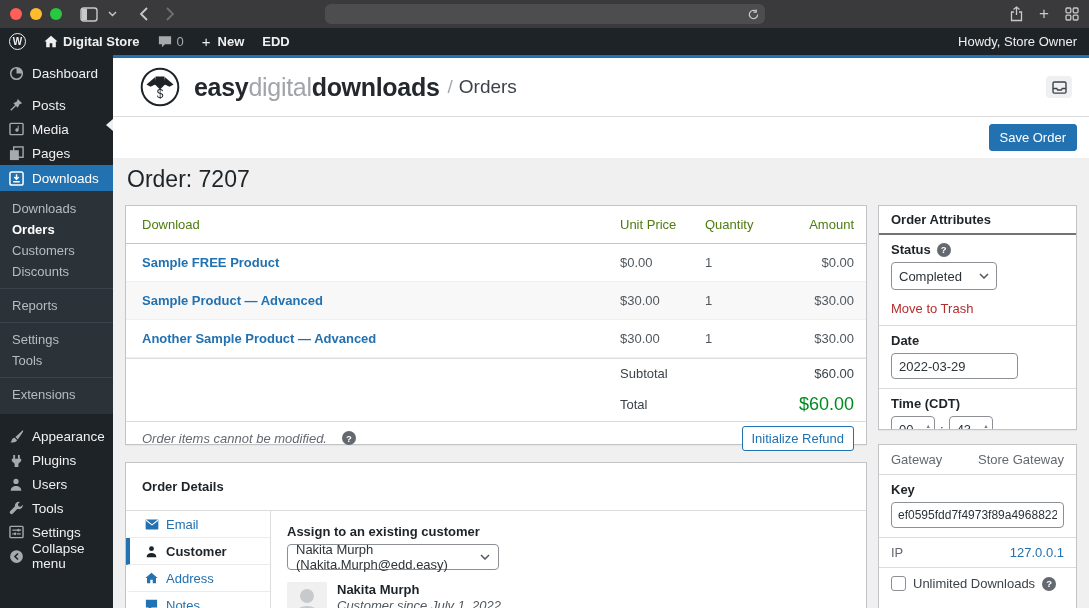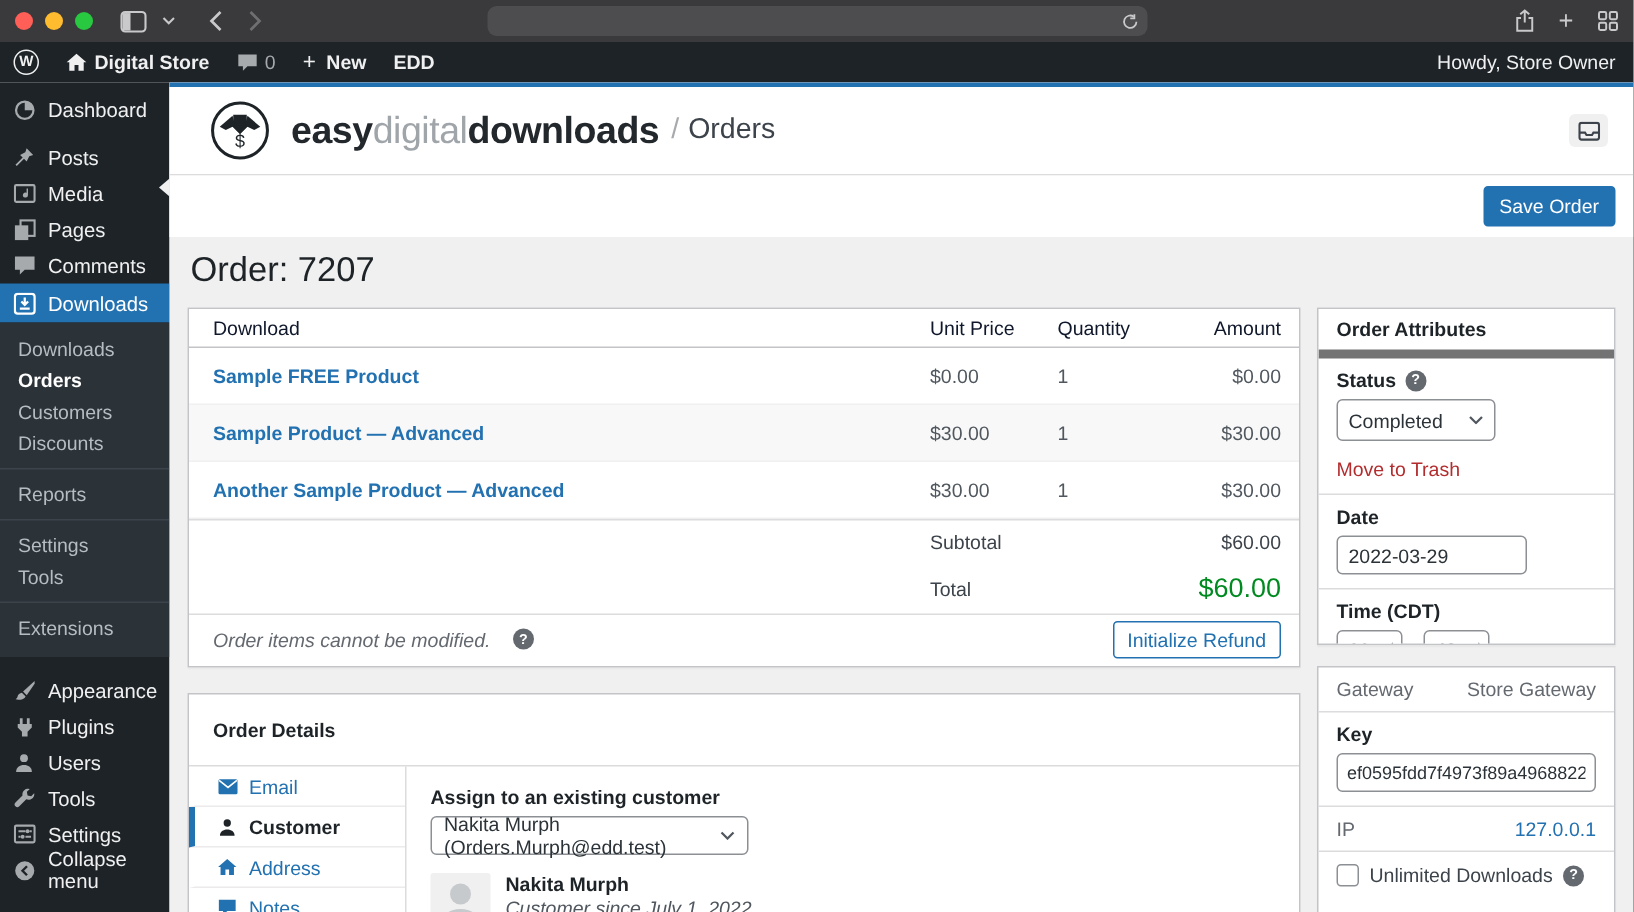--- a/index.html
+++ b/index.html
@@ -54,21 +54,21 @@
   .save-bar { height:41px; background:#fff; display:flex; align-items:center; justify-content:flex-end; padding-right:12px; }
   .btn-primary { background:#2271b1; color:#fff; border:1px solid #2271b1; border-radius:3px; font-size:13px; padding:5px 10px; cursor:pointer; font-family:inherit; }
   .main-region { position:relative; height:450px; overflow:hidden; }
   .page-title { position:absolute; left:14px; top:8px; font-size:23px; font-weight:400; color:#1d2327; }
 
   .card { position:absolute; background:#fff; border:1px solid #c3c4c7; box-shadow:0 1px 1px rgba(0,0,0,.04); }
 
   
   .items-card { left:12px; top:47px; width:742px; height:240px; }
   .t-grid { display:grid; grid-template-columns:1fr 85px 60px 89px; align-items:center; padding:0 12px 0 16px; }
-  .t-head { height:26px; border-bottom:1px solid #c3c4c7; font-size:13px; color:#0f172a; }
+  .t-head { height:38px; border-bottom:1px solid #c3c4c7; font-size:13px; color:#4d7c0f; }
   .t-head .col-amount { text-align:right; }
   .t-row { height:38px; font-size:13px; color:#50575e; border-bottom:1px solid #f0f0f1; }
   .t-row:nth-child(odd) { background:#f8f8f8; }
   .t-row .prod { color:#2271b1; font-weight:700; cursor:pointer; }
   .t-row .col-amount { text-align:right; }
   .t-totals { border-top:1px solid #dcdcde; }
   .t-sub { height:28px; font-size:13px; color:#3c434a; }
   .t-total { height:34px; }
   .t-label { font-weight:400; color:#3c434a; }
   .t-sub .col-amount, .t-total .col-amount { text-align:right; }
@@ -95,21 +95,21 @@
   .avatar { width:40px; height:40px; background:#f0f0f1; border-radius:2px; position:relative; overflow:hidden; flex:none; }
   .avatar .head { position:absolute; left:13px; top:7px; width:14px; height:14px; border-radius:50%; background:#c7cacd; }
   .avatar .bodyy { position:absolute; left:6px; top:24px; width:28px; height:22px; border-radius:50% 50% 0 0; background:#c7cacd; }
   .cust-name { font-size:13px; font-weight:700; color:#1d2327; }
   .cust-since { font-size:13px; font-style:italic; color:#50575e; margin-top:1px; }
   .link { color:#2271b1; cursor:pointer; text-decoration:none; font-size:13px; }
 
   
   .attr-card { left:765px; top:47px; width:199px; height:225px; overflow:hidden; }
   .extras-card { left:765px; top:286px; width:199px; height:170px; overflow:hidden; }
-  .side-title { padding:6px 12px; font-size:13px; font-weight:700; color:#1d2327; border-bottom:6px solid #737373; }
+  .side-title { padding:6px 12px; font-size:13px; font-weight:700; color:#1d2327; border-bottom:2px solid #737373; }
   .side-sec { padding:7px 12px 9px; border-bottom:1px solid #dcdcde; }
   .side-sec:last-child { border-bottom:none; }
   .lbl-row { display:flex; align-items:center; gap:6px; }
   .status-select { margin-top:5px; width:106px; height:24px; border:1px solid #8c8f94; border-radius:4px; display:flex; align-items:center; padding:13px 7px; font-size:13px; color:#2c3338; background:#fff; cursor:pointer; }
   .status-select .chev { margin-left:auto; display:inline-flex; color:#50575e; }
   .trash-link { margin-top:11px; color:#b32d2e; font-size:13px; cursor:pointer; }
   .text-input { margin-top:5px; width:127px; height:26px; border:1px solid #8c8f94; border-radius:4px; padding:0 7px; font-size:13px; color:#2c3338; background:#fff; font-family:inherit; }
   .time-row { margin-top:5px; display:flex; align-items:center; gap:5px; }
   .num-input { width:44px; height:26px; border:1px solid #8c8f94; border-radius:4px; background:#fff; display:flex; align-items:center; padding:0 3px 0 7px; font-size:13px; color:#2c3338; }
   .spinners { margin-left:auto; display:flex; flex-direction:column; line-height:5px; color:#787c82; font-size:5.5px; cursor:pointer; }
@@ -245,28 +245,20 @@
     </div>
     <div class="sb-item">
       <span class="sb-ico">
           <svg width="15" height="15" viewBox="0 0 16 16">
             <rect x="5" y="1" width="10" height="11" fill="none" stroke="currentColor" stroke-width="1.5"></rect>
             <rect x="1" y="4.5" width="9.5" height="10.5" fill="currentColor"></rect>
           </svg>
         </span>
       <span>Pages</span>
     </div>
-    <div class="sb-item">
-      <span class="sb-ico">
-          <svg width="15" height="14" viewBox="0 0 16 15">
-            <path d="M1 1h14v9.5H8L4.5 14v-3.5H1z" fill="currentColor"></path>
-          </svg>
-        </span>
-      <span>Comments</span>
-    </div>
     <div class="sb-item active">
       <span class="sb-ico">
           <svg width="15" height="15" viewBox="0 0 16 16">
             <rect x="1" y="1" width="14" height="14" rx="2" fill="none" stroke="currentColor" stroke-width="1.6"></rect>
             <path d="M8 3.5v4.7M5.6 6.4 8 8.8l2.4-2.4" fill="none" stroke="currentColor" stroke-width="1.6"></path>
             <path d="M4.5 11.5h7" stroke="currentColor" stroke-width="1.6"></path>
           </svg>
         </span>
       <span>Downloads</span>
     </div>
@@ -463,21 +455,21 @@
               <span class="tab-ico">
                   <svg width="13" height="13" viewBox="0 0 16 16">
                     <path d="M14.8 4.6a4.1 4.1 0 0 1-5.7 3.8l-5 5a1.9 1.9 0 0 1-2.7-2.7l5-5A4.1 4.1 0 0 1 11.6 1l-2.1 2.1.5 2.6 2.6.5 2.1-2.1z" fill="currentColor"></path>
                   </svg>
                 </span>
             </div>
           </div>
           <div class="details-main">
             <div class="field-label">Assign to an existing customer</div>
             <div class="select-box">
-              <span>Nakita Murph (Orders.Murph@edd.test)</span>
+              <span>Nakita Murph (Nakita.Murph@edd.easy)</span>
               <span class="chev">
                   <svg width="10" height="6" viewBox="0 0 10 6">
                     <path d="M1 1l4 4 4-4" fill="none" stroke="currentColor" stroke-width="1.5"></path>
                   </svg>
                 </span>
             </div>
             <div class="cust-row">
               <span class="avatar">
                   <span class="head"></span>
                   <span class="bodyy"></span>

